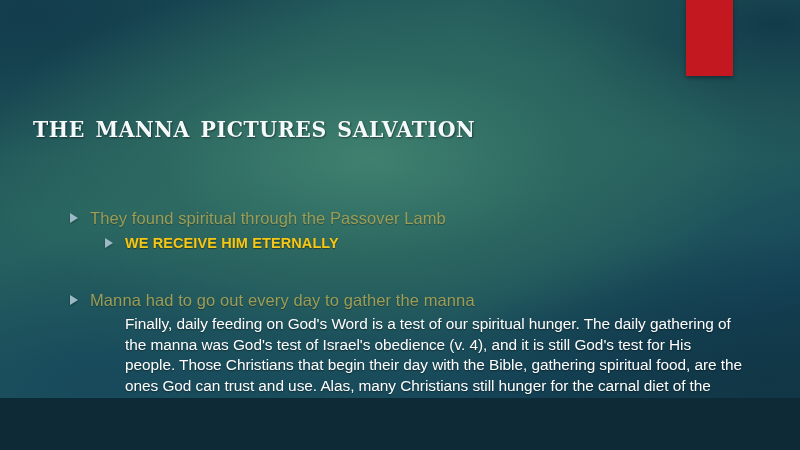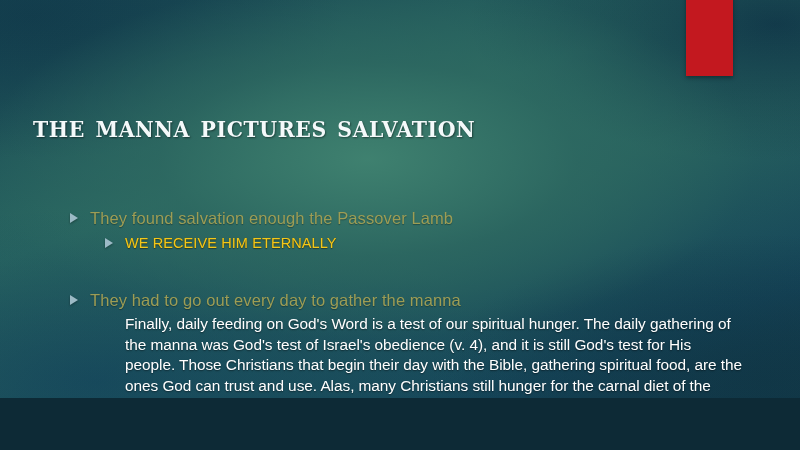--- a/index.html
+++ b/index.html
@@ -96,21 +96,21 @@
 
   
   .lvl2 {
     position: relative;
     padding-left: 125px;
     min-height: 22px;
   }
   .lvl2 .txt {
     font-size: 14.5px;
     line-height: 22px;
-    font-weight: 400;
+    font-weight: 700;
     color: #f2c81a;
     letter-spacing: 0.1px;
     text-shadow: 0 1px 1px rgba(0,0,0,0.40), 0 0 1px rgba(120,85,0,0.8);
   }
   .lvl2 .tri {
     position: absolute;
     left: 105px;
     top: 6px;
   }
 
@@ -144,32 +144,32 @@
 
   <div class="accent-block"></div>
 
   <div class="slide-title">The Manna Pictures Salvation</div>
 
   <div class="body-area">
 
     <div class="blk">
       <div class="lvl1">
         <span class="tri"></span>
-        <span class="txt">They found salvation enough the Passover Lamb</span>
+        <span class="txt">They found spiritual through the Passover Lamb</span>
       </div>
       <div class="lvl2">
         <span class="tri"></span>
         <span class="txt">WE RECEIVE HIM ETERNALLY</span>
       </div>
     </div>
 
     <div class="gap"></div>
 
     <div class="blk">
       <div class="lvl1">
         <span class="tri"></span>
-        <span class="txt">They had to go out every day to gather the manna</span>
+        <span class="txt">Manna had to go out every day to gather the manna</span>
       </div>
       <p class="para"><span>Finally, daily feeding on God's Word is a test of our spiritual hunger. The daily gathering of the manna was God's test of Israel's obedience (v. 4), and it is still God's test for His people. Those Christians that begin their day with the Bible, gathering spiritual food, are the ones God can trust and use. Alas, many Christians still hunger for the carnal diet of the world (v. 3)! And many expect the pastor or the Sunday School teacher to gather the manna for them and "spoon-feed" them. The test of our spiritual walk is this: do I think enough of Christ and His Word to start my day gathering manna? Manna pictures the </span></p>
     </div>
 
   </div>
 </div>
 
 </body></html>

